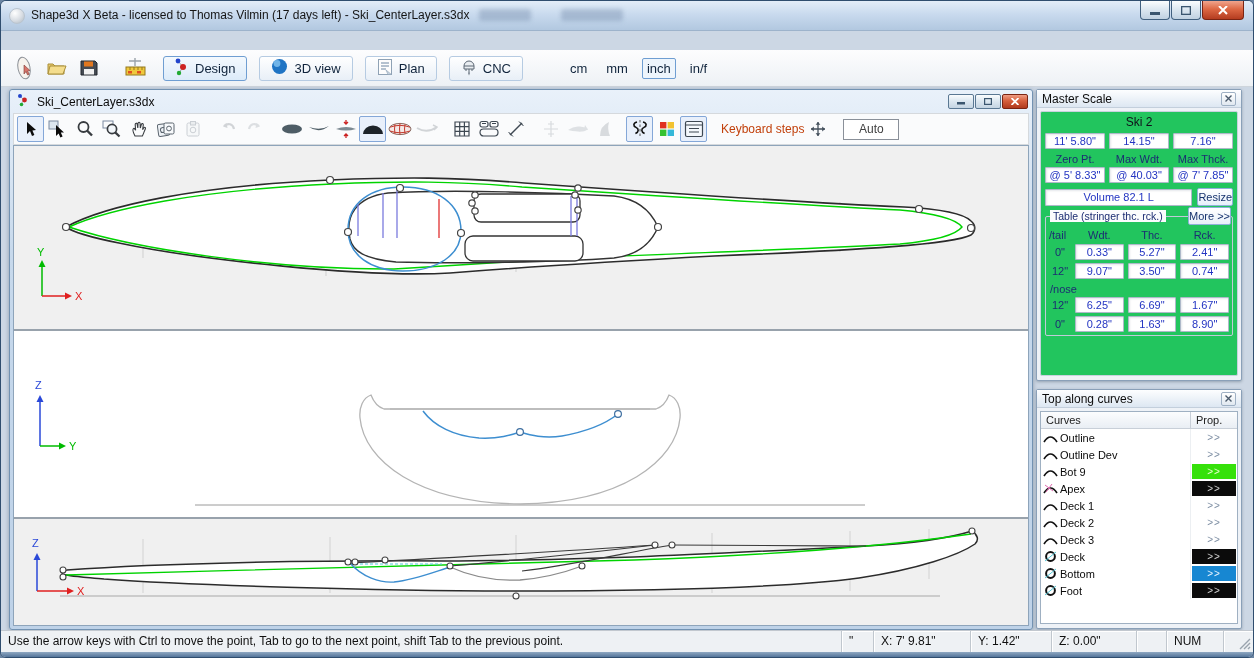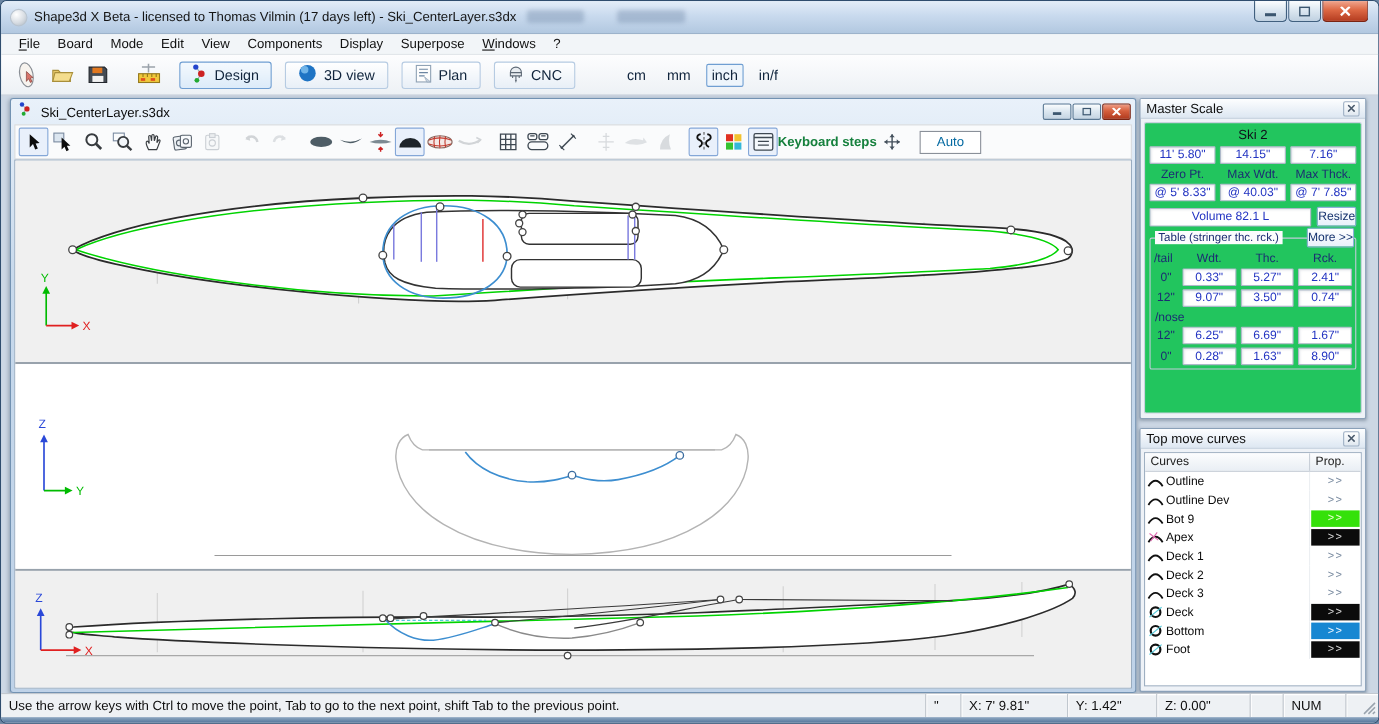--- a/index.html
+++ b/index.html
@@ -42,23 +42,23 @@
   .doc-title-text{font-size:12px;color:#0a0a0a;}
   .doc-btns{margin-left:auto;display:flex;}
   .dbtn{width:26px;height:15px;margin-left:1px;border:1px solid #5a7893;border-radius:2px;
         background:linear-gradient(#fbfdfe,#dde8f1 45%,#c4d4e2);display:flex;align-items:center;justify-content:center;}
   .dbtn.close{background:linear-gradient(#ef9d85,#d65f3d 45%,#b03a1e);border-color:#7a2413;}
   .doc-toolbar{margin:0 3px;height:32px;background:#fafbfc;border:1px solid #d5d9dd;
                display:flex;align-items:center;padding:0 3px;}
   .dico{width:27px;height:26px;display:flex;align-items:center;justify-content:center;border:1px solid transparent;border-radius:2px;flex:0 0 auto;}
   .dico.active{border-color:#84a7d8;background:#e9f0fb;}
   .dico.dis{opacity:.42;}
-  .kbsteps{font-size:12px;color:#15803d;white-space:nowrap;font-weight:bold;}
+  .kbsteps{margin-left:14px;font-size:12px;color:#c2410c;white-space:nowrap;}
   .autobox{margin-left:12px;margin-right:6px;width:56px;height:21px;border:1px solid #8a9099;background:#fff;
-           font-size:12px;color:#0369a1;display:flex;align-items:center;justify-content:center;}
+           font-size:12px;color:#404040;display:flex;align-items:center;justify-content:center;}
   .doc-view{margin:0 3px 3px;border:1px solid #8ea4ba;background:#fff;}
   .pane{position:relative;overflow:hidden;}
   .p-top{height:183px;background:#f0f0f0;}
   .sep{height:2px;background:#98a2ac;}
   .p-mid{height:186px;background:#ffffff;}
   .p-bot{height:106px;background:#f0f0f0;}
   .pane svg{position:absolute;inset:0;}
   
   .sidepanel{position:absolute;left:1035px;width:206px;background:#eef2f7;border:1px solid #8aa0b8;
              border-radius:2px;box-shadow:0 1px 3px rgba(20,40,60,.3);}
@@ -131,32 +131,20 @@
           </svg>
         </div>
       <div class="wbtn close">
           <svg width="10" height="9">
             <path d="M1,0 L9,8 M9,0 L1,8" stroke="#fff" stroke-width="2"></path>
           </svg>
         </div>
     </div>
   </div>
 
-  <div class="menubar">
-    <span class="menu-item"><u>F</u>ile</span>
-    <span class="menu-item">Board</span>
-    <span class="menu-item">Mode</span>
-    <span class="menu-item">Edit</span>
-    <span class="menu-item">View</span>
-    <span class="menu-item">Components</span>
-    <span class="menu-item">Display</span>
-    <span class="menu-item">Superpose</span>
-    <span class="menu-item"><u>W</u>indows</span>
-    <span class="menu-item">?</span>
-  </div>
 
   <div class="toolbar">
     <div class="tb-ico">
       <svg width="22" height="24" viewBox="0 0 22 24">
           <ellipse cx="10" cy="12" rx="6" ry="11" fill="#f7f3ee" stroke="#8a8f96" transform="rotate(-12 10 12)"></ellipse>
           <path d="M10,9 L10,18 L12,15.5 L13.6,19 L15.2,18.2 L13.6,15 L16,14.5 Z" fill="#d8746a" stroke="#7c3a34" stroke-width="0.6"></path>
         </svg>
     </div>
     <div class="tb-ico">
       <svg width="24" height="22" viewBox="0 0 24 22">
@@ -589,21 +577,21 @@
             <div class="fld">0.28"</div>
             <div class="fld">1.63"</div>
             <div class="fld">8.90"</div>
           </div>
         </div>
       </div>
     </div>
 
     <div class="sidepanel" style="top:302px;height:240px;">
       <div class="sp-title">
-        <span>Top move curves</span>
+        <span>Top along curves</span>
         <div class="sp-close">
             <svg width="7" height="7">
               <path d="M0.5,0.5 L6.5,6.5 M6.5,0.5 L0.5,6.5" stroke="#4a5a6c" stroke-width="1.4"></path>
             </svg>
           </div>
       </div>
       <div class="cv-box">
         <div class="cv-head">
           <div class="c1">Curves</div>
           <div class="c2">Prop.</div>

